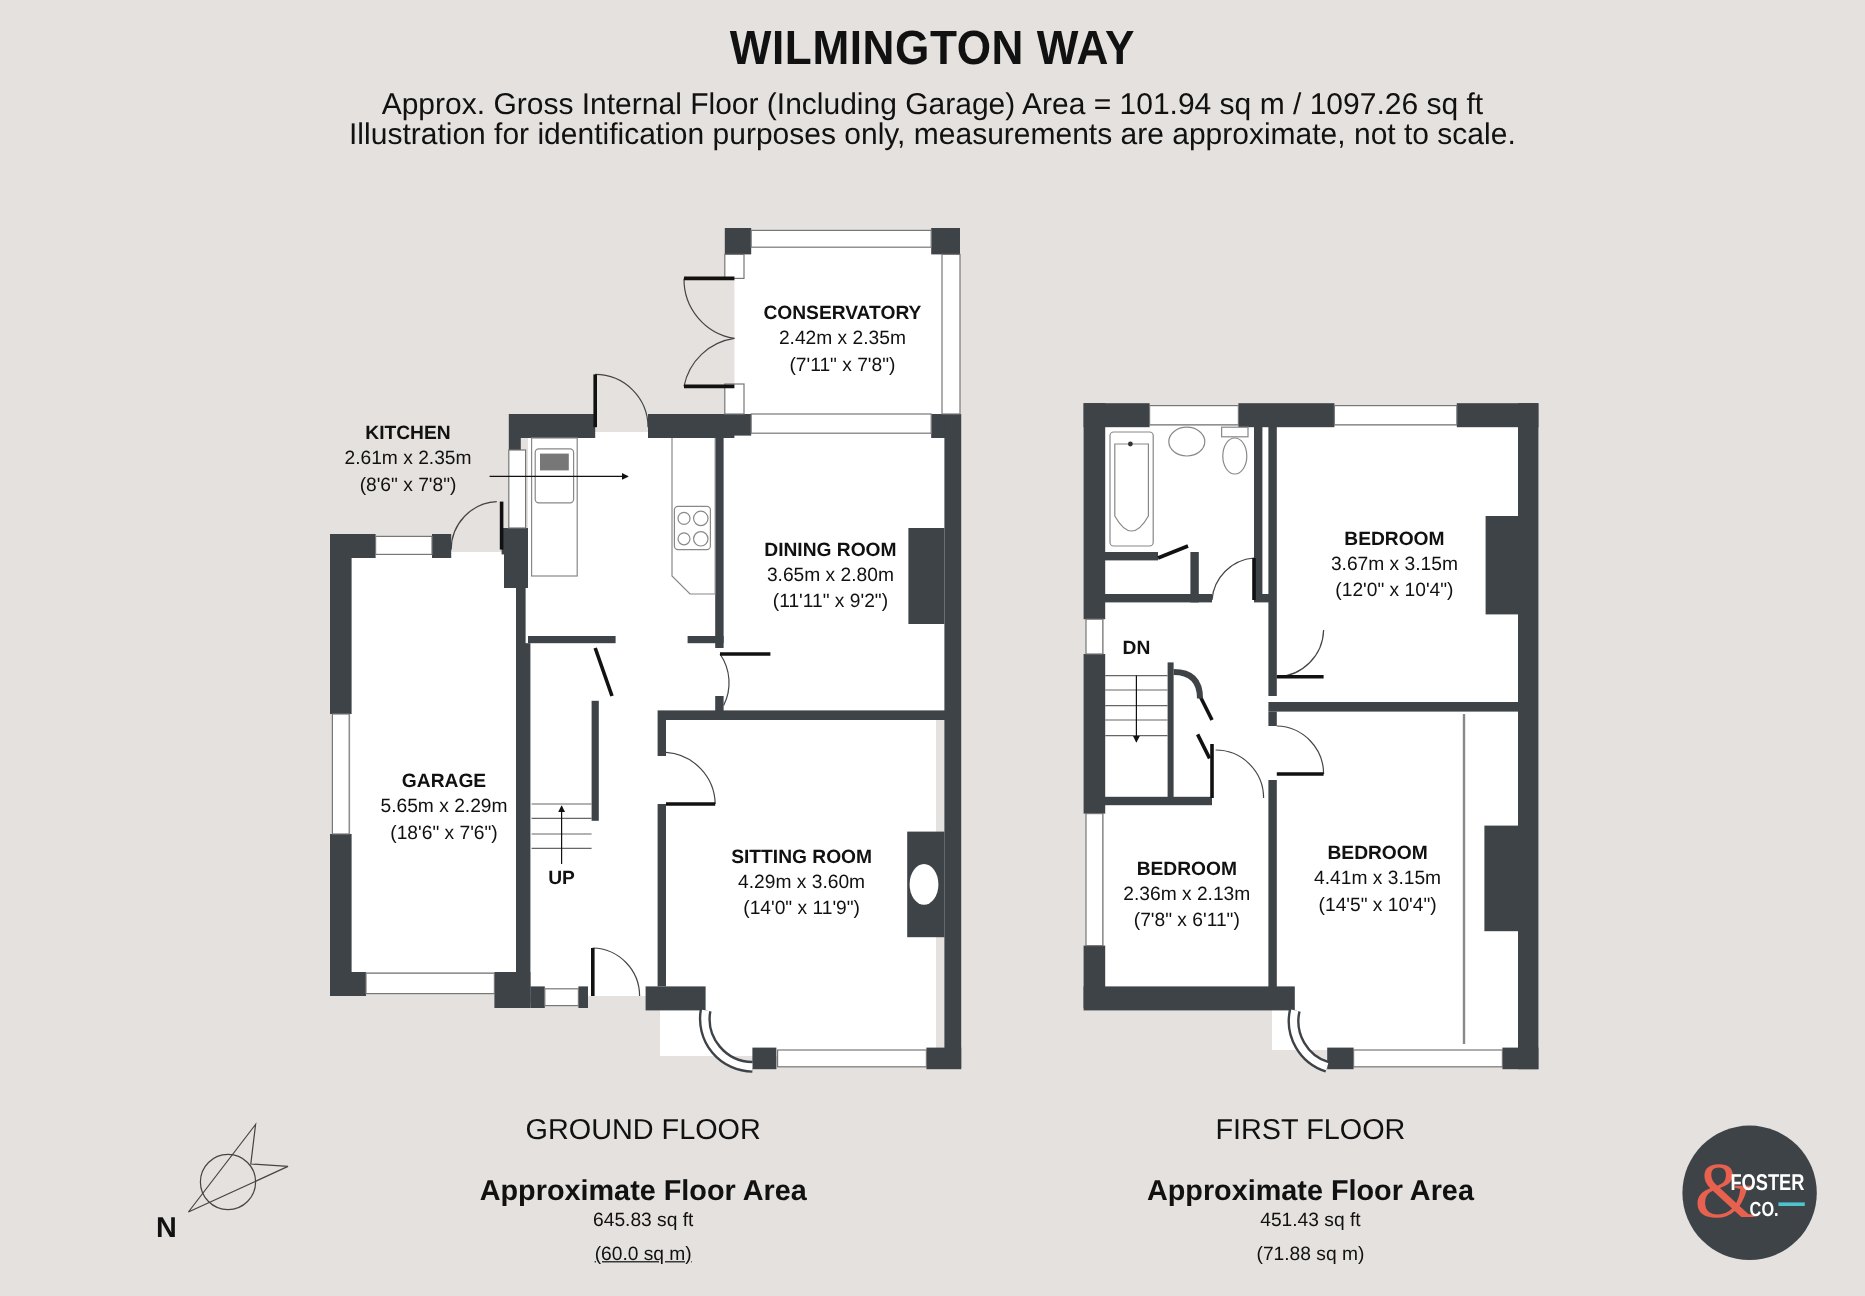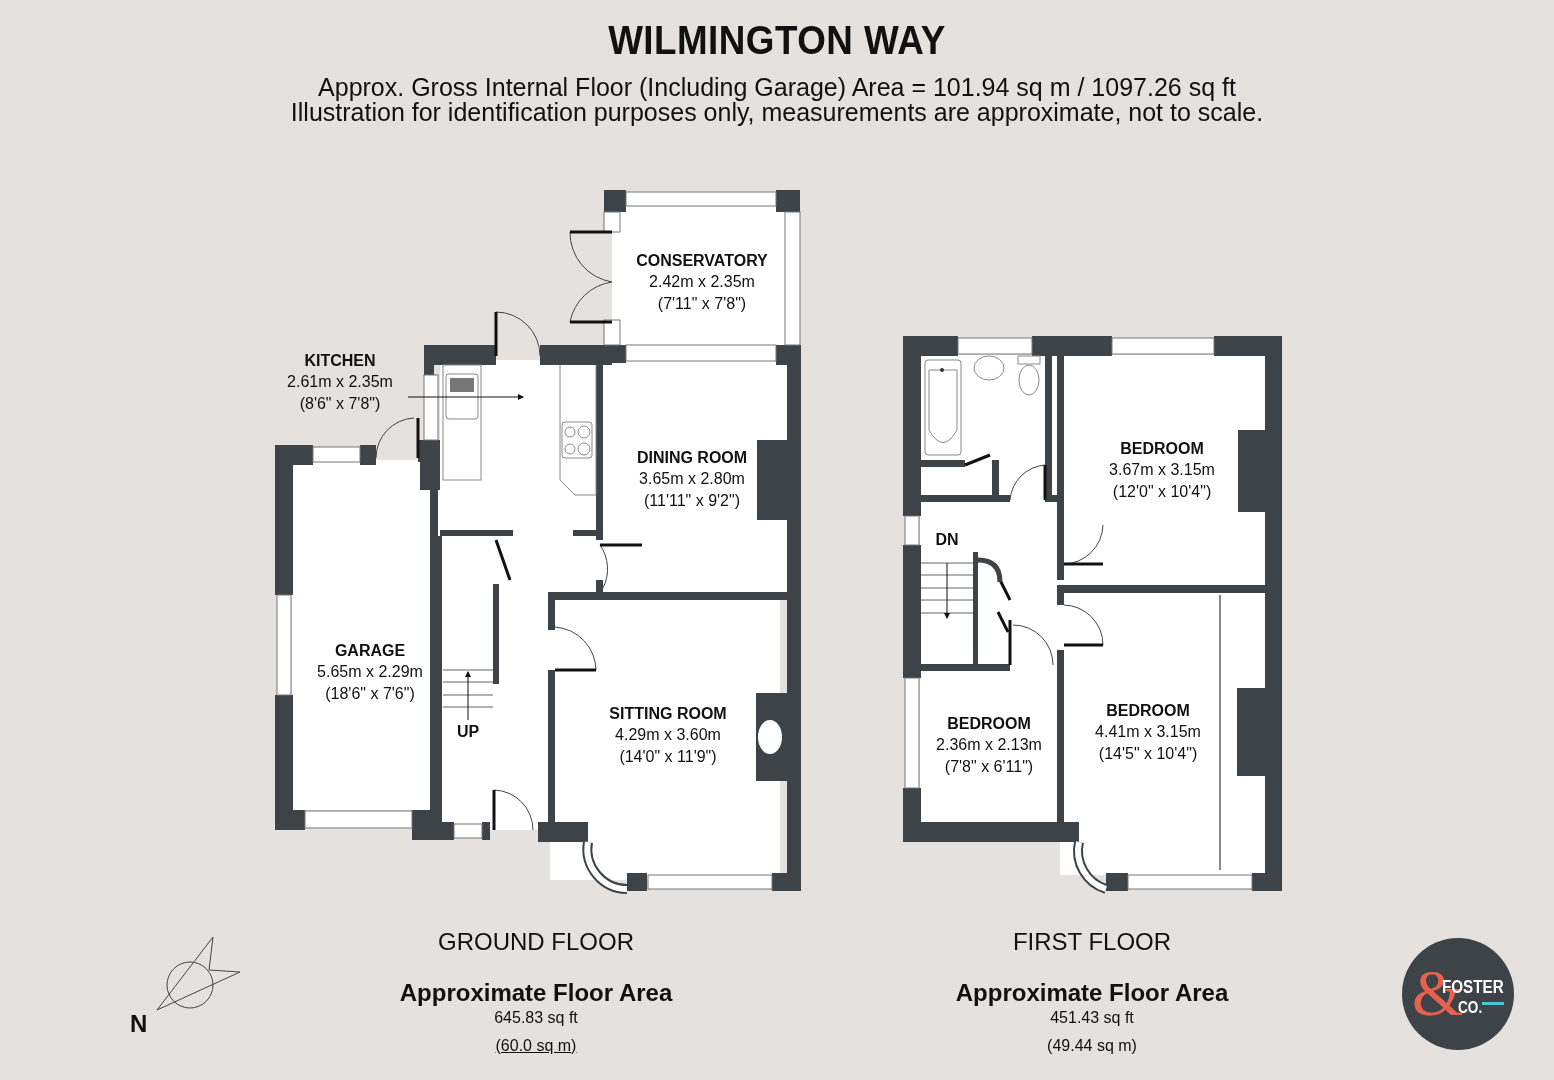--- a/index.html
+++ b/index.html
@@ -294,20 +294,20 @@
 <div class="north">N</div>
 
 <div class="flabel" style="left:386px;width:300px;top:928px;">GROUND FLOOR</div>
 <div class="areahead" style="left:336px;width:400px;top:979px;">Approximate Floor Area</div>
 <div class="areaval" style="left:336px;width:400px;top:1009px;">645.83 sq ft</div>
 <div class="areaval" style="left:336px;width:400px;top:1037px;text-decoration:underline;">(60.0 sq m)</div>
 
 <div class="flabel" style="left:942px;width:300px;top:928px;">FIRST FLOOR</div>
 <div class="areahead" style="left:892px;width:400px;top:979px;">Approximate Floor Area</div>
 <div class="areaval" style="left:892px;width:400px;top:1009px;text-align:center;">451.43 sq ft</div>
-<div class="areaval" style="left:892px;width:400px;top:1037px;">(49.44 sq m)</div>
+<div class="areaval" style="left:892px;width:400px;top:1037px;">(71.88 sq m)</div>
 
 <div class="logo">
   <span class="amp">&amp;</span>
   <span class="fos">FOSTER</span>
   <span class="co">CO.</span>
   <span class="bar"></span>
 </div>
 
 </body></html>

